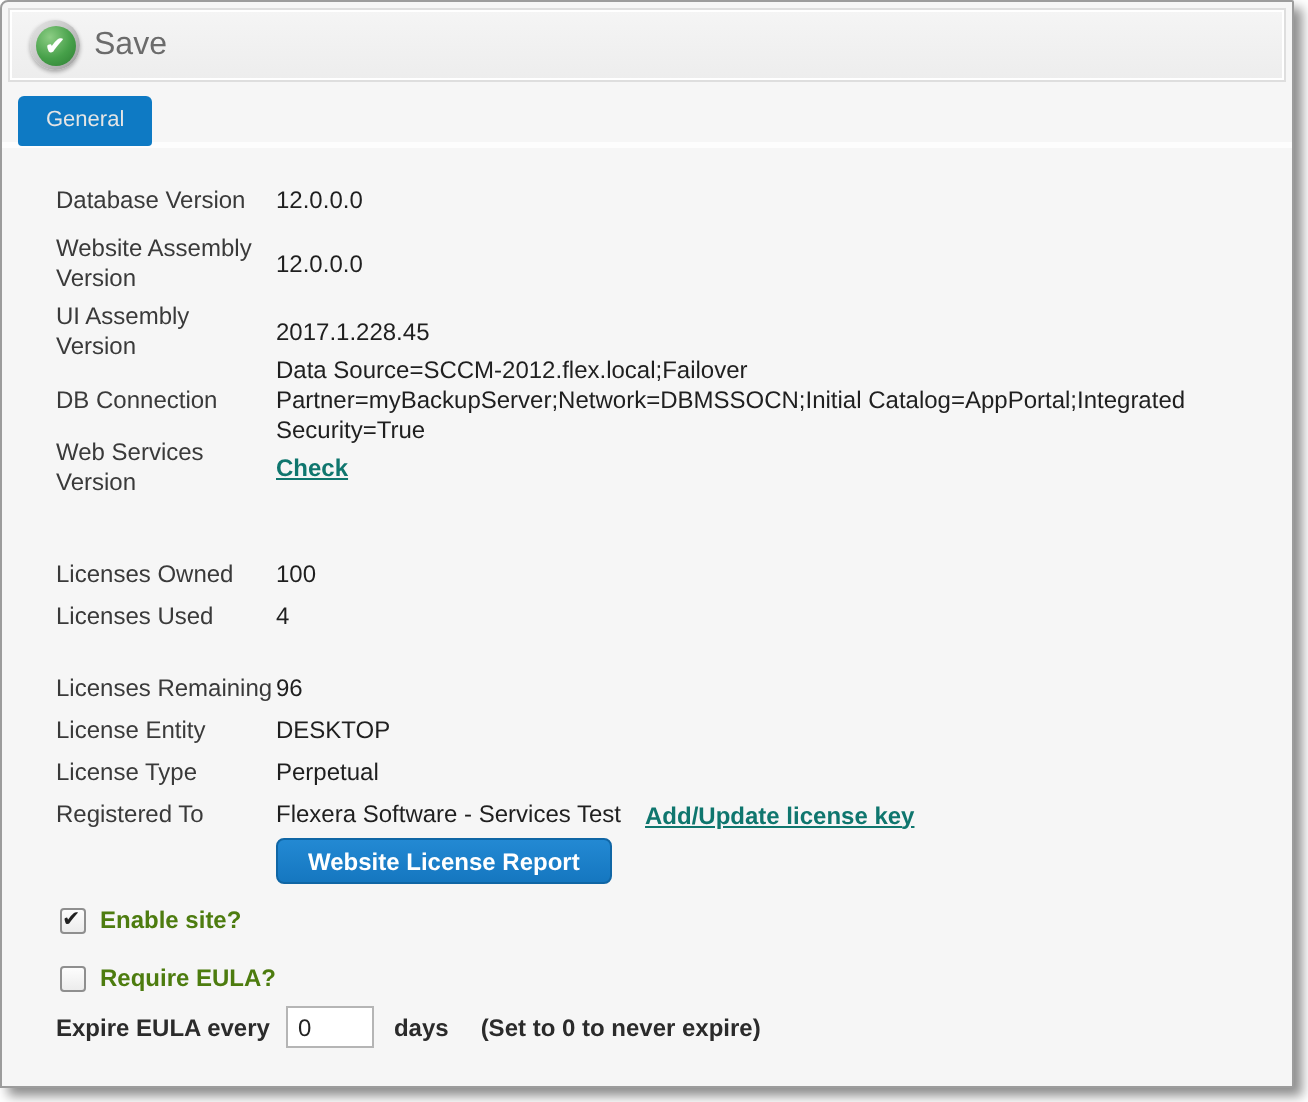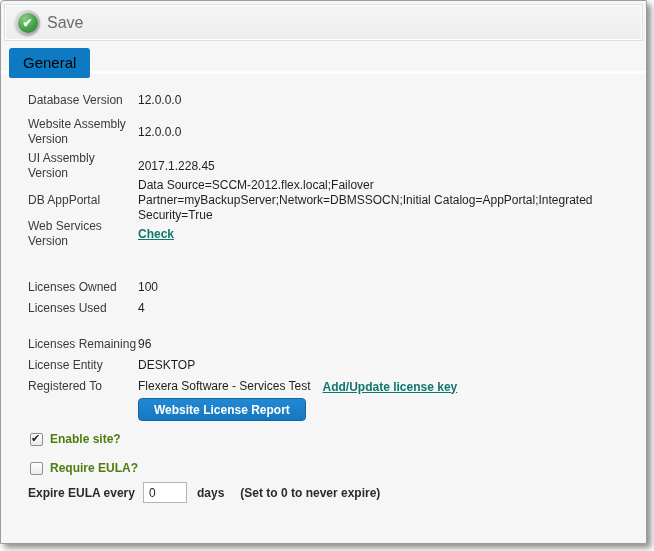--- a/index.html
+++ b/index.html
@@ -29,22 +29,22 @@
   .save-icon {
     width:20px; height:20px; border-radius:50%;
     background:radial-gradient(circle at 35% 28%, #8ccd84, #46a049 55%, #2e7d33);
     color:#ffffff; font-size:12px; font-weight:bold;
     display:flex; align-items:center; justify-content:center;
   }
   .save-label { color:#6b6b6b; font-size:16px; }
   
   .tabstrip { padding:4px 0 0 8px; border-bottom:3px solid #fdfdfd; height:30px; }
   .tab {
-    display:inline-block; background:#0e7ac4; color:#000000;
-    font-size:15px; padding:6px 14px 7px 14px; border-radius:3px 3px 2px 2px;
+    display:inline-block; background:#0e7ac4; color:#e5e5e5;
+    font-size:11px; padding:6px 14px 7px 14px; border-radius:3px 3px 2px 2px;
     cursor:pointer;
   }
   
   .content { padding:16px 0 0 27px; font-size:12px; color:#1f1f1f; }
   .row { display:flex; align-items:center; }
   .lbl { width:110px; flex:0 0 110px; color:#3a3a3a; line-height:15px; }
   .val { line-height:15px; }
   .wrapval { max-width:515px; }
   .h21 { height:21px; }
   .h30 { height:30px; }
@@ -108,21 +108,21 @@
       <span class="lbl">Website Assembly Version</span>
       <span class="val">12.0.0.0</span>
     </div>
 
     <div class="row h30 mt4">
       <span class="lbl">UI Assembly Version</span>
       <span class="val">2017.1.228.45</span>
     </div>
 
     <div class="row h30 mt4">
-      <span class="lbl">DB AppPortal</span>
+      <span class="lbl">DB Connection</span>
       <span class="val wrapval">Data Source=SCCM-2012.flex.local;Failover Partner=myBackupServer;Network=DBMSSOCN;Initial Catalog=AppPortal;Integrated Security=True</span>
     </div>
 
     <div class="row h30 mt4">
       <span class="lbl">Web Services Version</span>
       <a class="plink">Check</a>
     </div>
 
     <div class="sp28"></div>
 
@@ -141,20 +141,24 @@
     <div class="row h21">
       <span class="lbl">Licenses Remaining</span>
       <span class="val">96</span>
     </div>
 
     <div class="row h21">
       <span class="lbl">License Entity</span>
       <span class="val">DESKTOP</span>
     </div>
 
+    <div class="row h21">
+      <span class="lbl">License Type</span>
+      <span class="val">Perpetual</span>
+    </div>
 
     <div class="row h21">
       <span class="lbl">Registered To</span>
       <span class="val">Flexera Software - Services Test</span>
       <a class="plink link-gap">Add/Update license key</a>
     </div>
 
     <div class="row mt1">
       <span class="lbl"></span>
       <button class="blue-btn">Website License Report</button>

